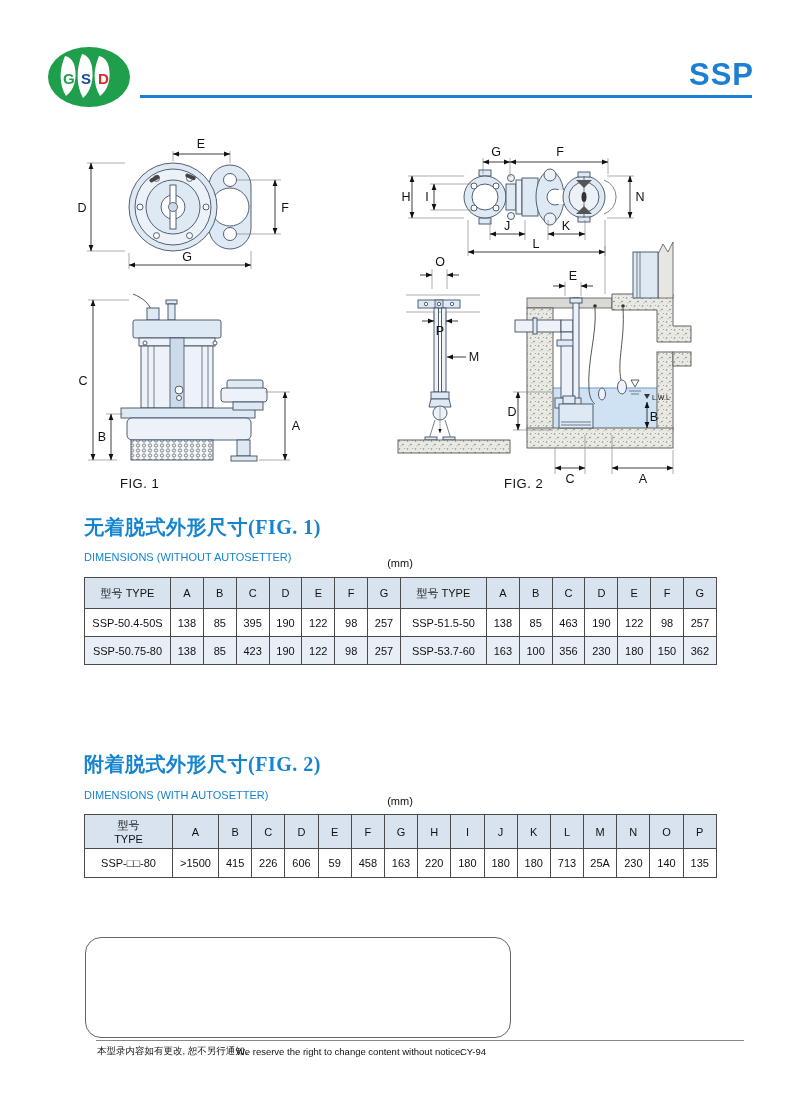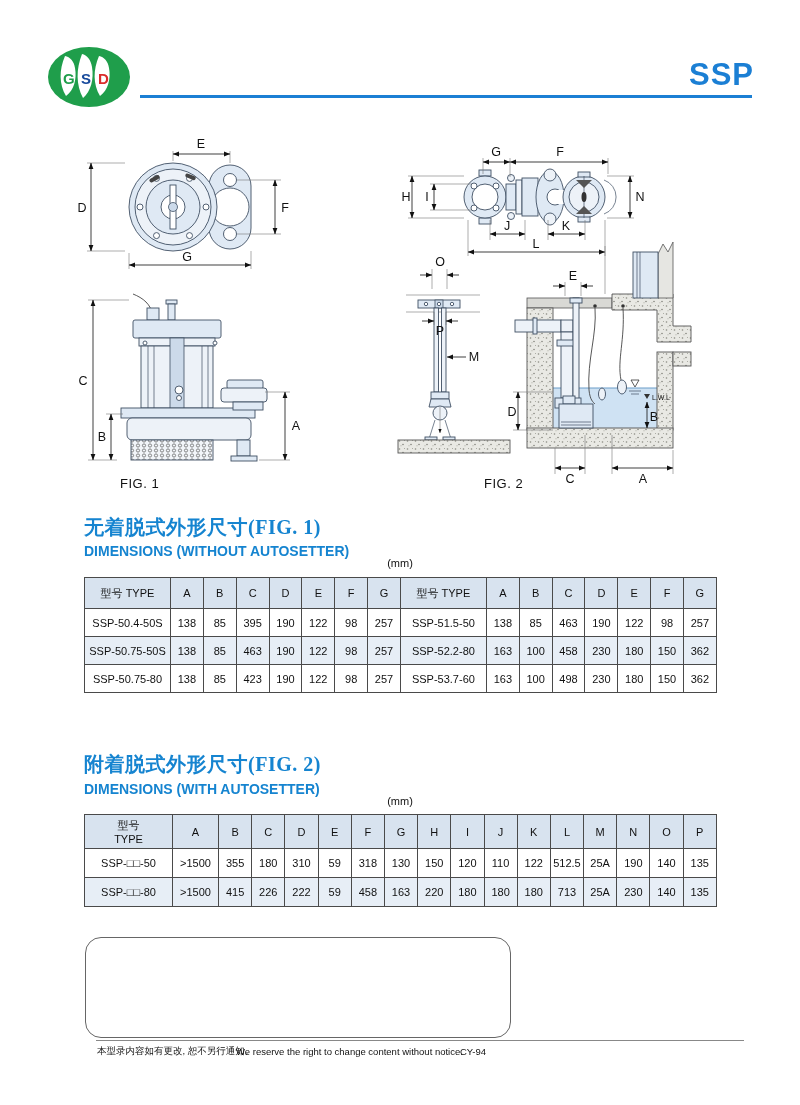--- a/index.html
+++ b/index.html
@@ -4,21 +4,21 @@
 <style>
   html,body{margin:0;padding:0;}
   body{width:800px;height:1105px;position:relative;background:#fff;
        font-family:"Liberation Sans","DejaVu Sans",sans-serif;color:#111;overflow:hidden;}
   .abs{position:absolute;}
   
   #hline{left:140px;top:95px;width:612px;height:3px;background:var(--brand-blue);}
   #prod{right:46px;top:57px;font-size:31px;font-weight:bold;letter-spacing:1px;color:var(--brand-blue);}
   
   .title-zh{font-size:20px;font-weight:bold;color:var(--accent-blue);letter-spacing:0.5px;font-family:Liberation Serif, serif;}
-  .title-en{font-size:14px;font-weight:bold;color:var(--accent-blue);}
+  .title-en{font-size:11px;font-weight:normal;color:var(--accent-blue);margin-top:8px;}
   .unit{font-size:11px;color:#111;width:632px;text-align:center;}
   
   table{border-collapse:collapse;table-layout:fixed;width:632px;border:1.5px solid #333;}
   th,td{border:1px solid var(--table-border);text-align:center;vertical-align:middle;
         font-size:11px;padding:0;white-space:pre-line;overflow:hidden;}
   thead th{background:var(--table-header-bg);font-weight:normal;}
   tbody tr:nth-child(even){background:var(--table-stripe-bg);}
   #table1 th{height:30px;} #table1 td{height:27px;}
   #table2 th{height:33px;} #table2 td{height:28px;}
   
@@ -319,21 +319,21 @@
       <line x1="50" y1="208" x2="50" y2="234" class="xl"></line>
         <line x1="80" y1="195" x2="80" y2="234" class="xl"></line>
       <line x1="50" y1="228" x2="80" y2="228" class="dl" marker-start="url(#arr)" marker-end="url(#arr)"></line>
       <text x="65" y="243" text-anchor="middle" class="dim">C</text>
       <line x1="107" y1="195" x2="107" y2="234" class="xl"></line>
         <line x1="168" y1="210" x2="168" y2="234" class="xl"></line>
       <line x1="107" y1="228" x2="168" y2="228" class="dl" marker-start="url(#arr)" marker-end="url(#arr)"></line>
       <text x="138" y="243" text-anchor="middle" class="dim">A</text>
     </g>
   </svg>
-  <div class="abs fig-caption" style="left:484px;top:476px">FIG. 2</div>
+  <div class="abs fig-caption" style="left:504px;top:476px">FIG. 2</div>
 
   <div class="abs title-zh" style="left:84px;top:514px">无着脱式外形尺寸(FIG. 1)</div>
   <div class="abs title-en" style="left:84px;top:543px">DIMENSIONS (WITHOUT AUTOSETTER)</div>
   <div class="abs unit" style="left:84px;top:557px">(mm)</div>
   <table class="abs" id="table1" style="left:84px;top:577px">
       <colgroup>
         <col style="width: 86px;">
         <col style="width: 32.8571px;">
         <col style="width: 32.8571px;">
         <col style="width: 32.8571px;">
@@ -383,50 +383,32 @@
           <td>SSP-51.5-50</td>
           <td>138</td>
           <td>85</td>
           <td>463</td>
           <td>190</td>
           <td>122</td>
           <td>98</td>
           <td>257</td>
         </tr>
         <tr>
-          <td>SSP-50.75-50S</td>
-          <td>138</td>
-          <td>85</td>
-          <td>463</td>
-          <td>190</td>
-          <td>122</td>
-          <td>98</td>
-          <td>257</td>
-          <td>SSP-52.2-80</td>
-          <td>163</td>
-          <td>100</td>
-          <td>458</td>
-          <td>230</td>
-          <td>180</td>
-          <td>150</td>
-          <td>362</td>
-        </tr>
-        <tr>
           <td>SSP-50.75-80</td>
           <td>138</td>
           <td>85</td>
           <td>423</td>
           <td>190</td>
           <td>122</td>
           <td>98</td>
           <td>257</td>
           <td>SSP-53.7-60</td>
           <td>163</td>
           <td>100</td>
-          <td>498</td>
+          <td>356</td>
           <td>230</td>
           <td>180</td>
           <td>150</td>
           <td>362</td>
         </tr>
       </tbody>
     </table>
 
   <div class="abs title-zh" style="left:84px;top:751px">附着脱式外形尺寸(FIG. 2)</div>
   <div class="abs title-en" style="left:84px;top:781px">DIMENSIONS (WITH AUTOSETTER)</div>
@@ -468,44 +450,25 @@
           <th>K</th>
           <th>L</th>
           <th>M</th>
           <th>N</th>
           <th>O</th>
           <th>P</th>
         </tr>
       </thead>
       <tbody>
         <tr>
-          <td>SSP-□□-50</td>
-          <td>&gt;1500</td>
-          <td>355</td>
-          <td>180</td>
-          <td>310</td>
-          <td>59</td>
-          <td>318</td>
-          <td>130</td>
-          <td>150</td>
-          <td>120</td>
-          <td>110</td>
-          <td>122</td>
-          <td>512.5</td>
-          <td>25A</td>
-          <td>190</td>
-          <td>140</td>
-          <td>135</td>
-        </tr>
-        <tr>
           <td>SSP-□□-80</td>
           <td>&gt;1500</td>
           <td>415</td>
           <td>226</td>
-          <td>222</td>
+          <td>606</td>
           <td>59</td>
           <td>458</td>
           <td>163</td>
           <td>220</td>
           <td>180</td>
           <td>180</td>
           <td>180</td>
           <td>713</td>
           <td>25A</td>
           <td>230</td>

